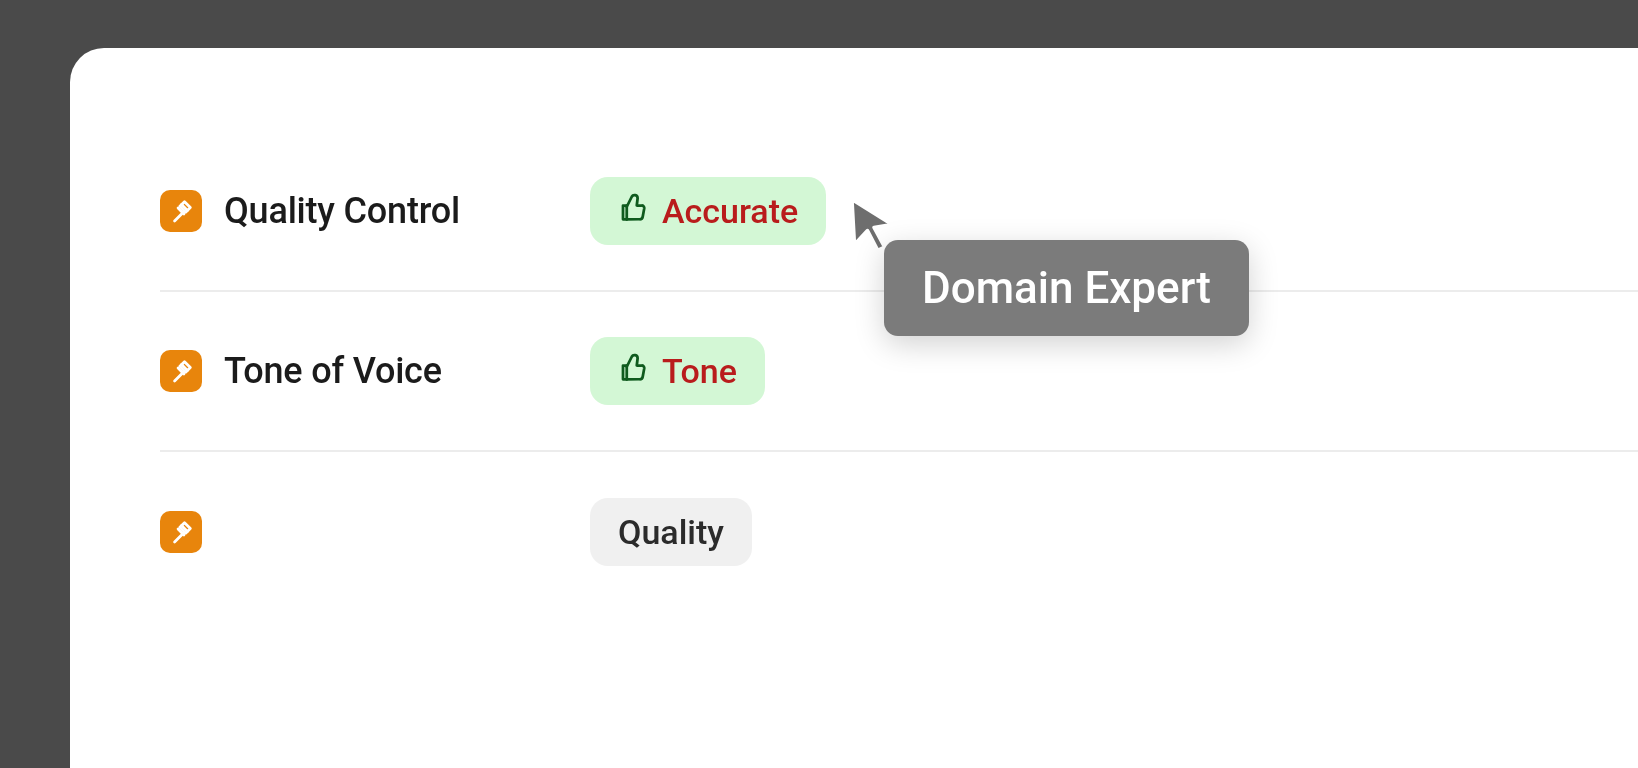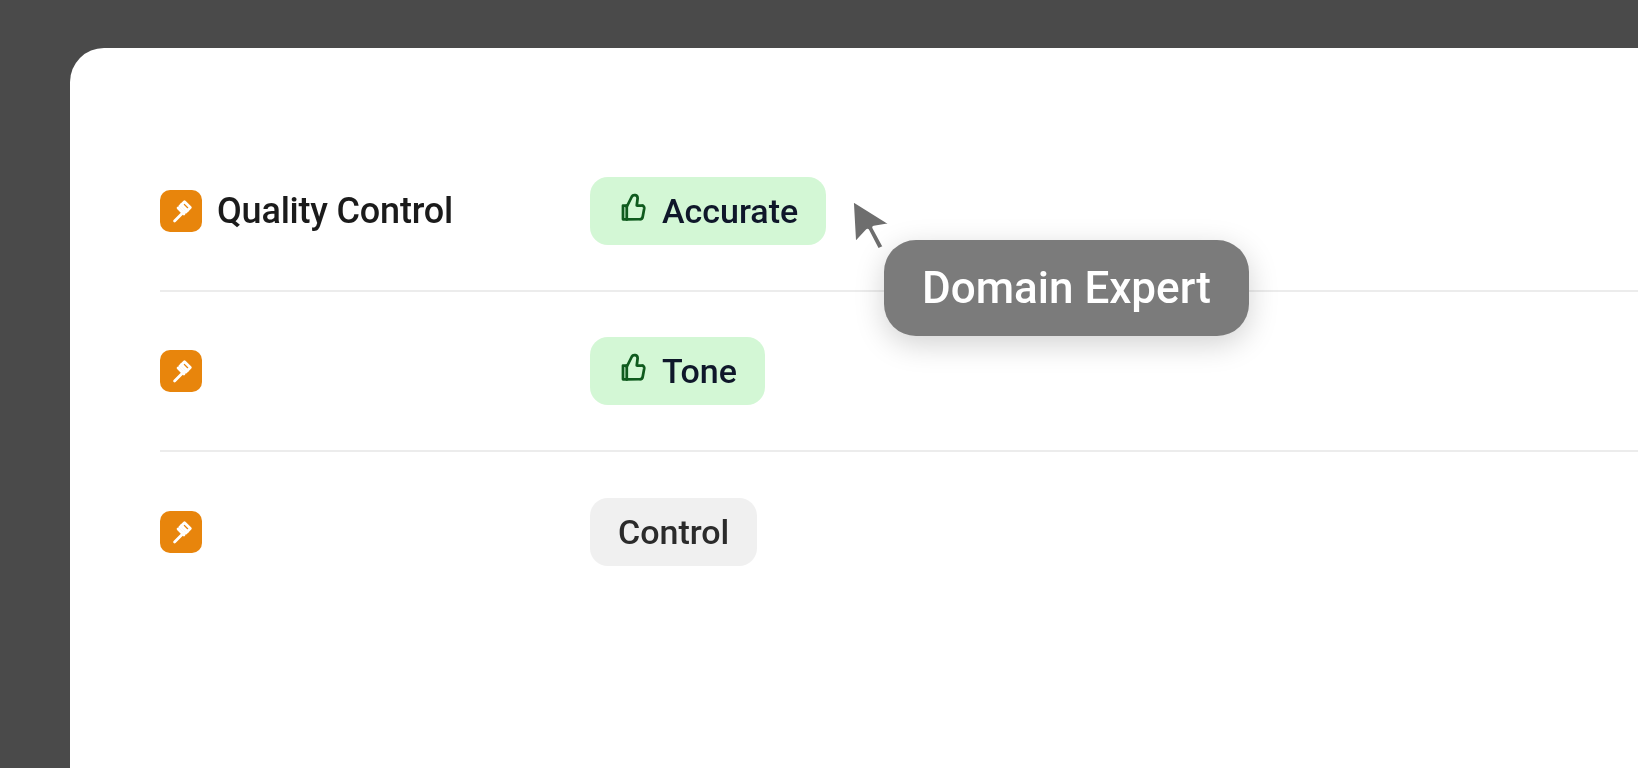--- a/index.html
+++ b/index.html
@@ -23,21 +23,21 @@
   .row {
     display: flex;
     align-items: center;
     height: 160px;
     border-bottom: 2px solid #ececec;
   }
   .row:last-child { border-bottom: none; }
   .row-left {
     display: flex;
     align-items: center;
-    gap: 15px;
+    gap: 22px;
     width: 430px;
     flex: 0 0 430px;
   }
   .gavel-badge {
     width: 42px;
     height: 42px;
     background: #e8850c;
     border-radius: 10px;
     display: flex;
     align-items: center;
@@ -55,21 +55,21 @@
     display: inline-flex;
     align-items: center;
     gap: 14px;
     padding: 14px 28px;
     border-radius: 18px;
     font-size: 34px;
     font-weight: 500;
   }
   .pill.positive {
     background: #d3f7d5;
-    color: #0f172a;
+    color: #b91c1c;
   }
   .pill.neutral {
     background: #f0f0f0;
     color: #2b2b2b;
   }
   .pill svg { width: 30px; height: 30px; }
   .cursor {
     position: absolute;
     top: 192px;
     left: 842px;
@@ -80,21 +80,21 @@
   .cursor svg { width: 60px; height: 60px; }
   .tooltip {
     position: absolute;
     top: 240px;
     left: 884px;
     background: #7b7b7b;
     color: #ffffff;
     font-size: 44px;
     font-weight: 500;
     padding: 22px 38px;
-    border-radius: 32px;
+    border-radius: 14px;
     box-shadow: 0 8px 30px rgba(0,0,0,0.18);
     white-space: nowrap;
   }
 </style>
 </head>
 <body>
 
 <div class="panel">
 
   <div class="row">
@@ -124,20 +124,21 @@
   <div class="row">
     <div class="row-left">
       <span class="gavel-badge">
         <svg viewBox="0 0 24 24" fill="none" stroke="#ffffff" stroke-width="2.4" stroke-linecap="round" stroke-linejoin="round">
           <path d="M14 13l-7.5 7.5"></path>
           <path d="M12.5 6.5l5 5"></path>
           <path d="M9.5 9.5l5 5"></path>
           <path d="M11 8l4-4 5 5-4 4z"></path>
         </svg>
       </span>
+      <span class="row-label">Tone of Voice</span>
     </div>
     <span class="pill positive">
       <span>
         <svg viewBox="0 0 24 24" fill="none" stroke="#0f5a1e" stroke-width="2.2" stroke-linecap="round" stroke-linejoin="round">
           <path d="M7 10v11"></path>
           <path d="M7 10h-3v11h3"></path>
           <path d="M7 11l4-8a2.5 2.5 0 0 1 4.7 1.2L15 10h4a2 2 0 0 1 2 2.3l-1.2 6.5A2.5 2.5 0 0 1 17.3 21H7"></path>
         </svg>
       </span>
       <span>Tone</span>
@@ -149,21 +150,21 @@
       <span class="gavel-badge">
         <svg viewBox="0 0 24 24" fill="none" stroke="#ffffff" stroke-width="2.4" stroke-linecap="round" stroke-linejoin="round">
           <path d="M14 13l-7.5 7.5"></path>
           <path d="M12.5 6.5l5 5"></path>
           <path d="M9.5 9.5l5 5"></path>
           <path d="M11 8l4-4 5 5-4 4z"></path>
         </svg>
       </span>
     </div>
     <span class="pill neutral">
-      <span>Control</span>
+      <span>Quality</span>
     </span>
   </div>
 
 </div>
 
 <div class="cursor">
   <svg viewBox="0 0 24 24">
     <path d="M4 3 L20 13 L12.8 14.2 L17 22 L14.3 23.3 L10.2 15.4 L5 21 Z" fill="#6e6e6e" stroke="#ffffff" stroke-width="1.4" stroke-linejoin="round"></path>
   </svg>
 </div>

